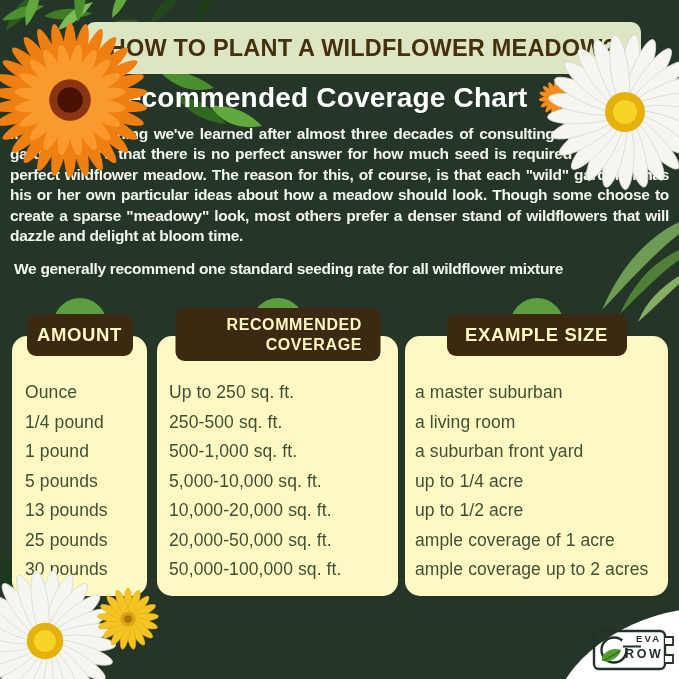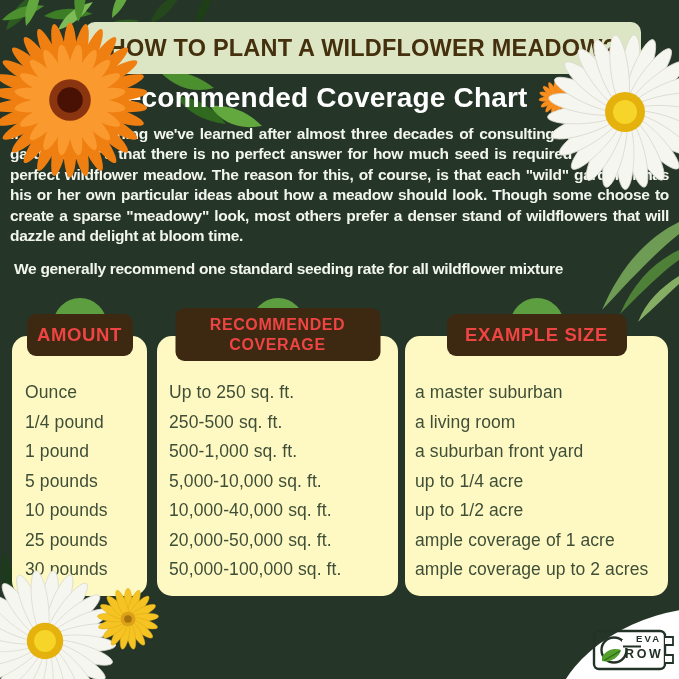--- a/index.html
+++ b/index.html
@@ -25,22 +25,22 @@
 
   
   .columns{position:absolute;left:0;top:297px;width:679px;height:302px;z-index:3;}
   .col{position:absolute;top:0;height:302px;}
   .col1{left:12px;width:135px;}
   .col2{left:157px;width:241px;}
   .col3{left:405px;width:263px;}
   .bump{position:absolute;top:1px;left:50%;transform:translateX(-50%);
         width:54px;height:28px;background:#5d9e41;border-radius:54px 54px 0 0;}
   .colheader{position:absolute;left:50%;transform:translateX(-50%);
-             background:#3d2912;border-radius:9px;color:#ef4444;font-weight:700;
-             text-align:center;display:flex;align-items:center;justify-content:center;
+             background:#3d2912;border-radius:9px;color:#fef9c3;font-weight:700;
+             text-align:right;display:flex;align-items:center;justify-content:center;
              box-sizing:border-box;letter-spacing:.6px;}
   .col1 .colheader{top:17px;width:106px;height:42px;font-size:18.5px;}
   .col2 .colheader{top:11px;width:205px;height:53px;font-size:16px;line-height:1.25;}
   .col3 .colheader{top:17px;width:180px;height:42px;font-size:18.5px;}
   .panel{position:absolute;top:39px;left:0;width:100%;height:260px;background:#fef9c3;
          border-radius:15px;box-sizing:border-box;padding-top:42px;z-index:-1;}
   .col1 .panel{padding-left:13px;}
   .col2 .panel{padding-left:12px;}
   .col3 .panel{padding-left:10px;}
   .cell{height:29.5px;line-height:29.5px;font-size:17.5px;color:#3f4e37;
@@ -137,34 +137,34 @@
   <p class="intro">If there's one thing we've learned after almost three decades of consulting with wildflower gardeners, it's that there is no perfect answer for how much seed is required to create the perfect wildflower meadow. The reason for this, of course, is that each "wild" gardener has his or her own particular ideas about how a meadow should look. Though some choose to create a sparse "meadowy" look, most others prefer a denser stand of wildflowers that will dazzle and delight at bloom time.</p>
   <p class="reco">We generally recommend one standard seeding rate for all wildflower mixture</p>
 
   <section class="columns">
     <div class="col col1">
       <div class="panel">
           <div class="cell">Ounce</div>
           <div class="cell">1/4 pound</div>
           <div class="cell">1 pound</div>
           <div class="cell">5 pounds</div>
-          <div class="cell">10 pounds</div>
+          <div class="cell">13 pounds</div>
           <div class="cell">25 pounds</div>
           <div class="cell">30 pounds</div>
         </div>
       <div class="bump"></div>
       <div class="colheader">AMOUNT</div>
     </div>
     <div class="col col2">
       <div class="panel">
           <div class="cell">Up to 250 sq. ft.</div>
           <div class="cell">250-500 sq. ft.</div>
           <div class="cell">500-1,000 sq. ft.</div>
           <div class="cell">5,000-10,000 sq. ft.</div>
-          <div class="cell">10,000-40,000 sq. ft.</div>
+          <div class="cell">10,000-20,000 sq. ft.</div>
           <div class="cell">20,000-50,000 sq. ft.</div>
           <div class="cell">50,000-100,000 sq. ft.</div>
         </div>
       <div class="bump"></div>
       <div class="colheader" style="padding:0 18px">RECOMMENDED COVERAGE</div>
     </div>
     <div class="col col3">
       <div class="panel">
           <div class="cell">a master suburban</div>
           <div class="cell">a living room</div>

